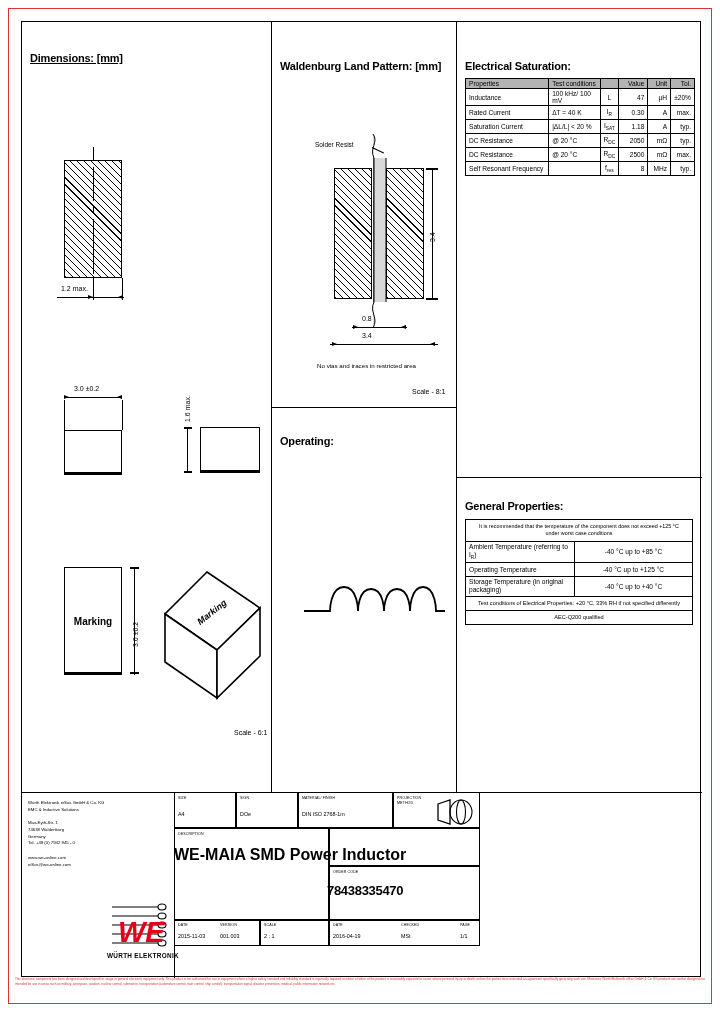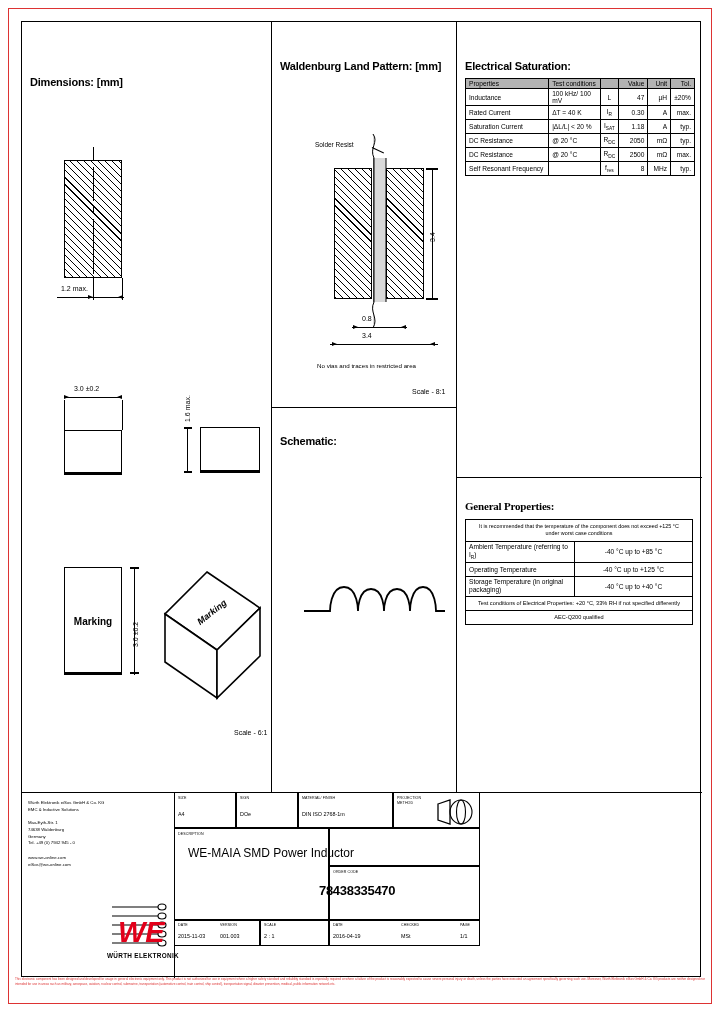--- a/index.html
+++ b/index.html
@@ -58,21 +58,21 @@
 <div class="page">
   <div class="inner-frame">
 
     <div class="vrule" style="left:249px;top:0;height:770px;"></div>
     <div class="vrule" style="left:434px;top:0;height:770px;"></div>
     <div class="hrule" style="left:249px;top:385px;width:185px;"></div>
     <div class="hrule" style="left:434px;top:455px;width:246px;"></div>
     <div class="hrule" style="left:0;top:770px;width:680px;"></div>
     <div class="vrule" style="left:152px;top:770px;height:186px;"></div>
 
-    <div class="sec-title" style="position:absolute;left:8px;top:54px;">Dimensions: [mm]</div>
+    <div class="sec-title" style="position:absolute;left:8px;top:30px;text-decoration:underline;">Dimensions: [mm]</div>
 
     <div class="hatchbox" style="left:42px;top:138px;width:58px;height:118px;"></div>
     <div class="leadv" style="left:71px;top:125px;height:14px;background:#000;"></div>
     <div class="leadv" style="left:71px;top:145px;height:34px;"></div>
     <div class="leadv" style="left:71px;top:184px;height:8px;"></div>
     <div class="leadv" style="left:71px;top:197px;height:55px;"></div>
     <div class="leadv" style="left:71px;top:256px;height:22px;"></div>
     <div class="leadv" style="left:100px;top:256px;height:22px;"></div>
     <div class="lead" style="left:35px;top:275px;width:67px;"></div>
     <div class="arrowR" style="left:66px;top:272.5px;"></div>
@@ -136,21 +136,21 @@
     <div class="dimtxt" style="left:340px;top:293px;">0.8</div>
 
     <div class="lead" style="left:308px;top:322px;width:108px;"></div>
     <div class="arrowR" style="left:310px;top:319.5px;"></div>
     <div class="arrowL" style="left:408px;top:319.5px;"></div>
     <div class="dimtxt" style="left:340px;top:310px;">3.4</div>
 
     <div class="dimtxt" style="left:295px;top:340px;font-size:6.2px;">No vias and traces in restricted area</div>
     <div class="scaletxt" style="left:390px;top:366px;">Scale - 8:1</div>
 
-    <div class="sec-title" style="position:absolute;left:258px;top:413px;">Schematic:</div>
+    <div class="sec-title" style="position:absolute;left:258px;top:413px;">Operating:</div>
     <svg style="position:absolute;left:280px;top:555px;" width="145" height="45">
       <path d="M2,34 L28,34 C28,34 28,10 42,10 C56,10 56,34 56,34 C56,34 56,12 69,12 C82,12 82,34 82,34 C82,34 82,12 95,12 C108,12 108,34 108,34 C108,34 108,10 121,10 C134,10 134,34 134,34 L143,34" fill="none" stroke="#000" stroke-width="1.8"></path>
     </svg>
 
     <div class="sec-title" style="position:absolute;left:443px;top:38px;">Electrical Saturation:</div>
     <div style="position:absolute;left:443px;top:56px;width:230px;">
       <table class="elec">
         <thead>
           <tr>
             <th style="width:38%">Properties</th>
@@ -207,21 +207,21 @@
               <td></td>
               <td class="c">f<sub>res</sub></td>
               <td class="r">8</td>
               <td class="r">MHz</td>
               <td class="r">typ.</td>
             </tr>
           </tbody>
       </table>
     </div>
 
-    <div class="sec-title" style="position:absolute;left:443px;top:478px;font-family:Liberation Serif, serif;">General Properties:</div>
+    <div class="sec-title" style="position:absolute;left:443px;top:478px;">General Properties:</div>
     <div style="position:absolute;left:443px;top:497px;width:228px;">
       <table class="gen">
         <tbody id="gen-body">
           <tr>
             <td class="note" colspan="2">It is recommended that the temperature of the component does not exceed +125 °C under worst case conditions</td>
           </tr>
         <tr>
               <td class="lbl">Ambient Temperature (referring to I<sub>R</sub>)</td>
               <td class="val">-40 °C  up to +85 °C</td>
             </tr>
@@ -290,26 +290,26 @@
     <div class="tbbox" style="left:371px;top:770px;width:87px;height:36px;"></div>
     <div class="tb-lab" style="left:375px;top:774px;width:34px;line-height:1.4;">PROJECTION METHOD</div>
     <svg style="position:absolute;left:414px;top:777px;" width="40" height="26">
       <path d="M2,5 L14,1 L14,25 L2,21 Z" fill="none" stroke="#000" stroke-width="1.3"></path>
       <ellipse cx="25" cy="13" rx="11" ry="12" fill="none" stroke="#000" stroke-width="1.1"></ellipse>
       <ellipse cx="25" cy="13" rx="4.5" ry="12" fill="none" stroke="#000" stroke-width="1.1"></ellipse>
     </svg>
 
     <div class="tbbox" style="left:152px;top:806px;width:155px;height:92px;"></div>
     <div class="tb-lab" style="left:156px;top:810px;">DESCRIPTION</div>
-    <div style="position:absolute;left:166px;top:824px;font-size:12px;font-weight:normal;">WE-MAIA SMD Power Inductor</div>
+    <div style="position:absolute;left:152px;top:824px;font-size:16px;font-weight:bold;">WE-MAIA SMD Power Inductor</div>
 
     <div class="tbbox" style="left:307px;top:806px;width:151px;height:38px;"></div>
     <div class="tbbox" style="left:307px;top:844px;width:151px;height:54px;"></div>
     <div class="tb-lab" style="left:311px;top:848px;">ORDER CODE</div>
-    <div style="position:absolute;left:297px;top:861px;font-size:13px;font-weight:bold;letter-spacing:-0.3px;">78438335470</div>
+    <div style="position:absolute;left:305px;top:861px;font-size:13px;font-weight:bold;letter-spacing:-0.3px;">78438335470</div>
 
     <div class="tbbox" style="left:152px;top:898px;width:86px;height:26px;"></div>
     <div class="tb-lab" style="left:156px;top:901px;">DATE</div>
     <div class="tb-val" style="left:156px;top:911px;">2015-11-03</div>
     <div class="tb-lab" style="left:198px;top:901px;">VERSION</div>
     <div class="tb-val" style="left:198px;top:911px;">001.003</div>
 
     <div class="tbbox" style="left:238px;top:898px;width:69px;height:26px;"></div>
     <div class="tb-lab" style="left:242px;top:901px;">SCALE</div>
     <div class="tb-val" style="left:242px;top:911px;">2 : 1</div>

